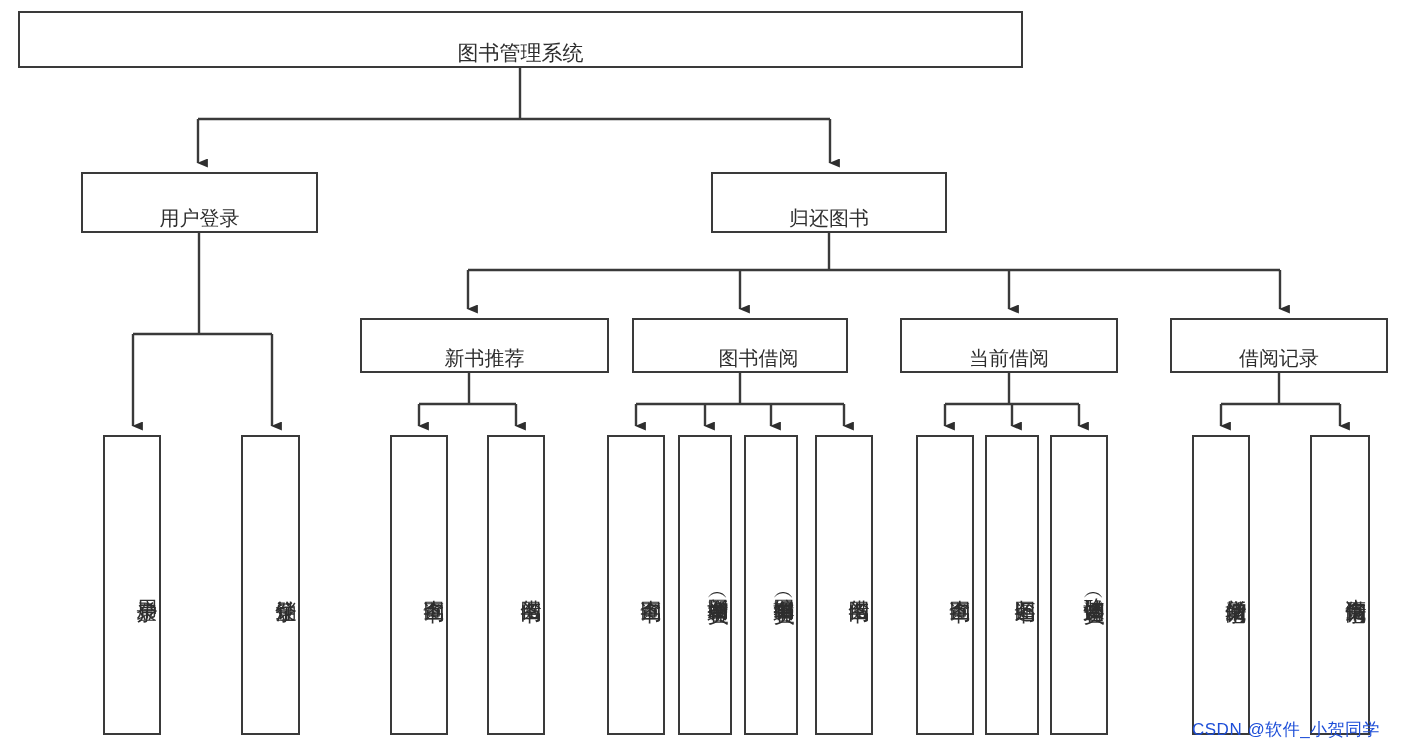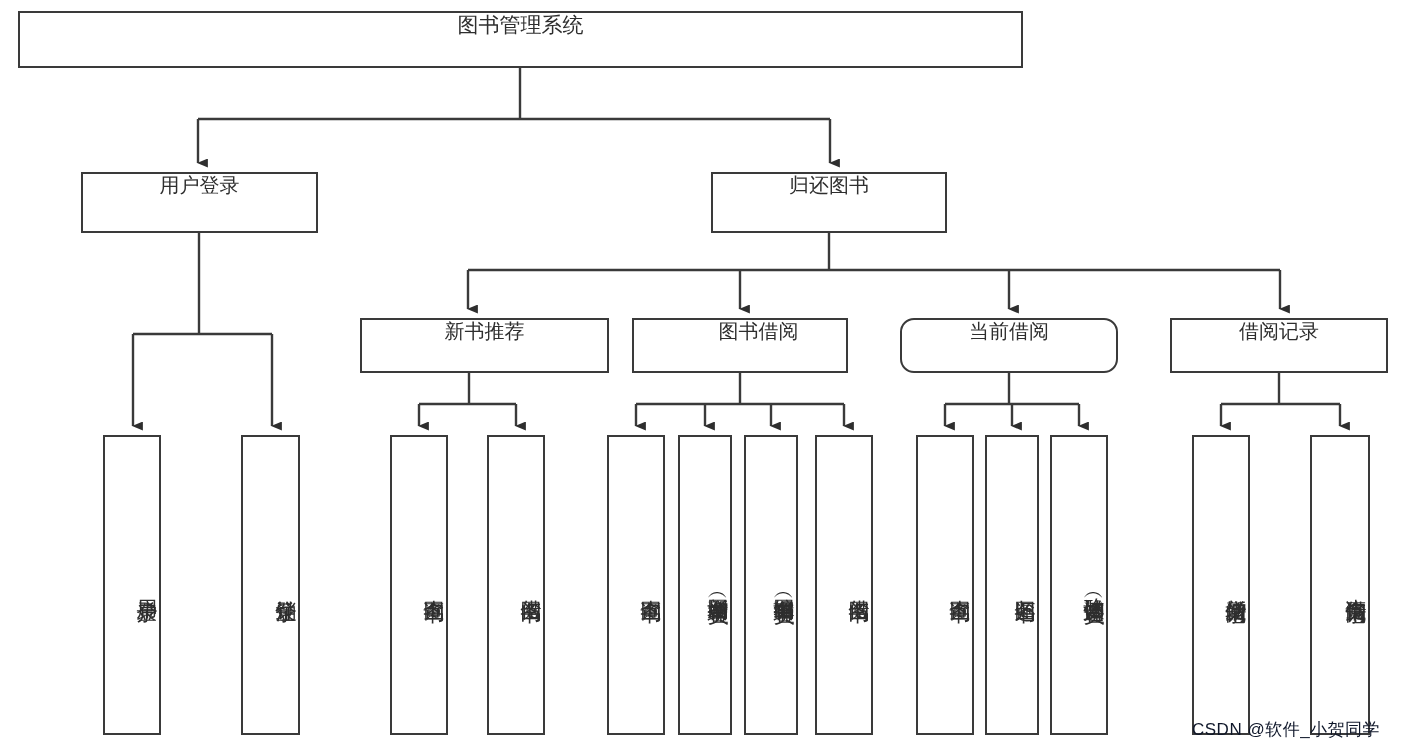--- a/index.html
+++ b/index.html
@@ -19,21 +19,21 @@
     position: absolute;
     left: 0; top: 0;
     width: 1405px; height: 747px;
     pointer-events: none;
   }
   .node {
     position: absolute;
     border: 2px solid #3a3a3a;
     background: #ffffff;
     display: flex;
-    align-items: flex-start;
+    align-items: flex-end;
     justify-content: center;
     color: #2e2e2e;
     line-height: 1.18;
     text-align: center;
   }
   .node.root {
     font-size: 21px;
   }
   .node.lvl1 {
     font-size: 20px;
@@ -51,21 +51,21 @@
     justify-content: center;
   }
   .node.leaf .txt {
     writing-mode: vertical-rl;
     text-orientation: upright;
     white-space: nowrap;
   }
   .watermark {
     position: absolute;
     font-size: 17px;
-    color: #0f172a;
+    color: #1d4ed8;
     letter-spacing: 0.5px;
     white-space: nowrap;
     user-select: none;
     text-align: right;
   }
 </style>
 </head>
 <body>
 
 <div id="canvas">
@@ -130,21 +130,21 @@
   <div class="node lvl1" style="left:711px; top:172px; width:236px; height:61px;">
     <span class="txt">归还图书</span>
   </div>
 
   <div class="node lvl2" style="left:360px; top:318px; width:249px; height:55px;">
     <span class="txt">新书推荐</span>
   </div>
   <div class="node lvl2" style="left:632px; top:318px; width:216px; height:55px;padding-left:37px;">
     <span class="txt">图书借阅</span>
   </div>
-  <div class="node lvl2" style="left:900px; top:318px; width:218px; height:55px;border-radius:14px;">
+  <div class="node lvl2" style="left:900px; top:318px; width:218px; height:55px;">
     <span class="txt">当前借阅</span>
   </div>
   <div class="node lvl2" style="left:1170px; top:318px; width:218px; height:55px;">
     <span class="txt">借阅记录</span>
   </div>
 
   <div class="node leaf" style="left:103px; top:435px; width:58px; height:300px;">
     <span class="txt">用户登录</span>
   </div>
   <div class="node leaf" style="left:241px; top:435px; width:59px; height:300px;">

